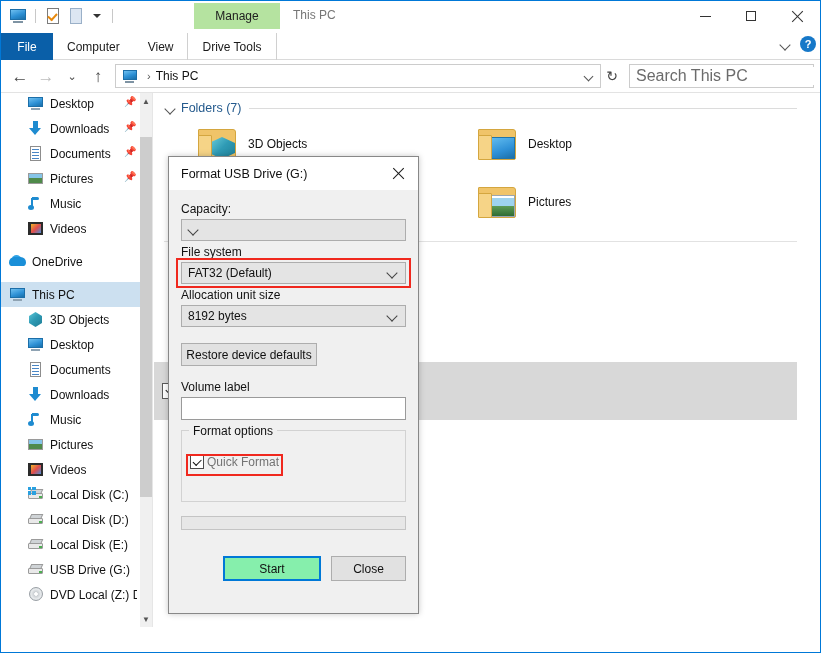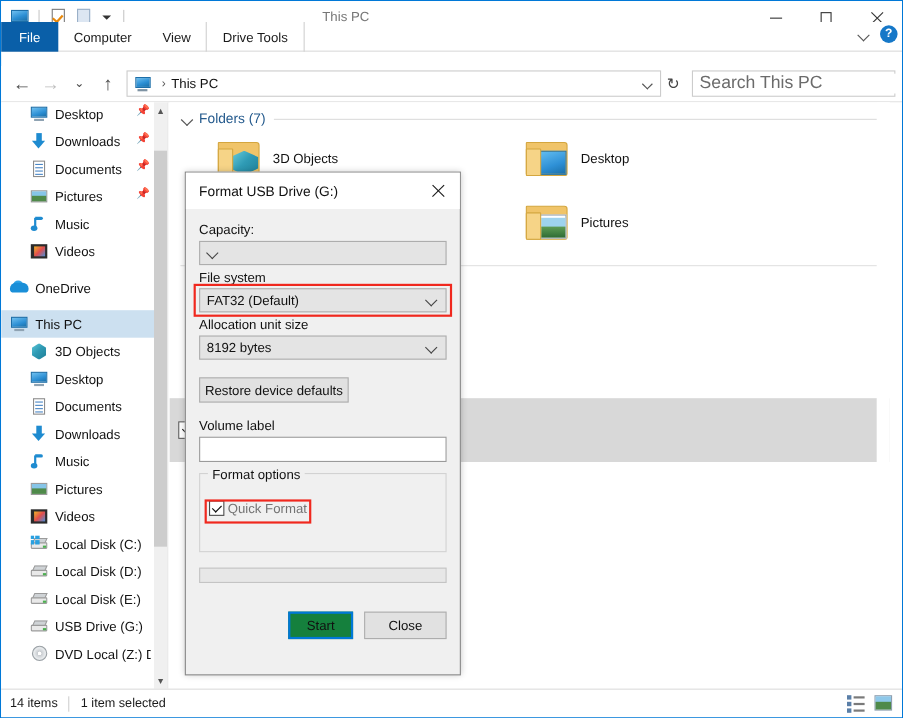--- a/index.html
+++ b/index.html
@@ -86,21 +86,21 @@
   .min-g { width:11px; height:1px; background:#333; }
   .max-g { width:10px; height:10px; border:1px solid #333; }
   .cls-g { width:13px; height:13px; position:relative; }
   .cls-g:before,.cls-g:after{
     content:""; position:absolute; left:-1px; top:6px; width:15px; height:1px; background:#333;
   }
   .cls-g:before{ transform:rotate(45deg);} .cls-g:after{ transform:rotate(-45deg);}
 
   
   .ribbon {
-    position:absolute; top:19px; left:0; width:819px; height:27px;
+    position:absolute; top:32px; left:0; width:819px; height:27px;
     background:#fff; border-bottom:1px solid #dadada;
   }
   .tabs { display:flex; height:27px; }
   .tab {
     display:flex; align-items:center; justify-content:center;
     padding: 0 14px; font-size:12px; height:27px; color:#1a1a1a;
     white-space:nowrap;
   }
   .tab.file { background:#0a5fa8; color:#fff; min-width:52px; }
   .tab.ctx { border-left:1px solid #d0d0d0; border-right:1px solid #d0d0d0; }
@@ -392,21 +392,21 @@
     position:absolute; left:2px; top:2.5px; width:8px; height:4.5px;
     border-left:1.6px solid #111; border-bottom:1.6px solid #111; transform:rotate(-45deg);
   }
   .chk-lbl { font-size:12px; color:#737373; }
   .progbar {
     margin-top:14px; height:14px; background:#e7e7e7; border:1px solid #c4c4c4;
   }
   .dlg-buttons {
     display:flex; justify-content:flex-end; gap:10px; margin-top:26px;
   }
-  .btn-start { width:59px; height:25px; border:2px solid #0078d7; background:#15803d; }
+  .btn-start { width:98px; height:25px; border:2px solid #0078d7; background:#86efac; }
   .btn-close { width:75px; height:25px; }
 </style>
 </head>
 <body>
 
 <div id="window">
 
   <div class="titlebar">
     <div class="qat">
       <div class="qat-ic ic-monitor">
@@ -418,20 +418,23 @@
           <div class="pg"></div>
           <div class="ck"></div>
         </div>
       <div class="qat-ic ic-page">
           <div class="pg"></div>
         </div>
       <div class="qat-caret"></div>
       <div class="qat-sep"></div>
     </div>
 
+    <div class="ctx-tab">
+      <span>Manage</span>
+    </div>
     <div class="win-title">This PC</div>
 
     <div class="wbtns">
       <div class="wbtn">
           <div class="min-g"></div>
         </div>
       <div class="wbtn">
           <div class="max-g"></div>
         </div>
       <div class="wbtn close">
@@ -793,40 +796,20 @@
               <div class="bar-fill" style="width: 4%; background: rgb(39, 163, 224);"></div>
             </div>
             <div class="drive-free">14.0 GB free of 14.5 GB</div>
           </div>
         </div>
       </div>
 
     <div class="content-scroll"></div>
   </div>
 
-  <div class="statusbar">
-    <span>14 items</span>
-    <div class="st-sep"></div>
-    <span>1 item selected</span>
-    <div class="view-btns">
-      <div class="vb vb-details">
-          <i></i>
-          <i></i>
-          <i></i>
-          <b></b>
-          <b></b>
-          <b></b>
-        </div>
-      <div class="vb vb-tiles">
-          <div class="fr"></div>
-          <div class="sky"></div>
-          <div class="gr"></div>
-        </div>
-    </div>
-  </div>
 
   <div class="dialog">
     <div class="dlg-title">
       <span class="dlg-title-txt">Format USB Drive (G:)</span>
       <div class="dlg-close">
           <div class="g"></div>
         </div>
     </div>
 
     <div class="dlg-body">

